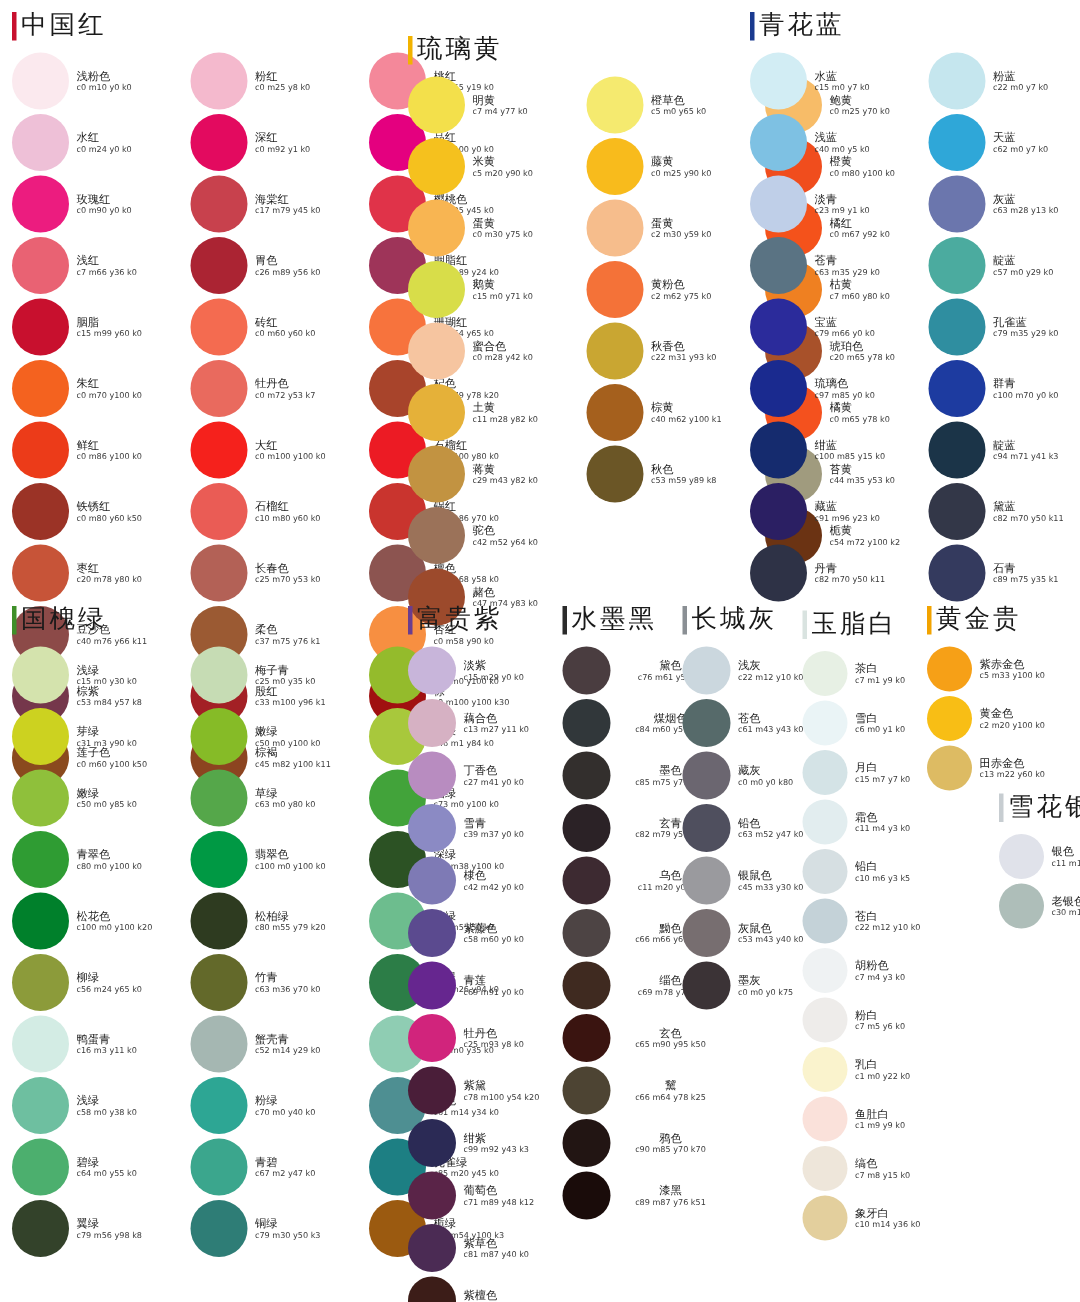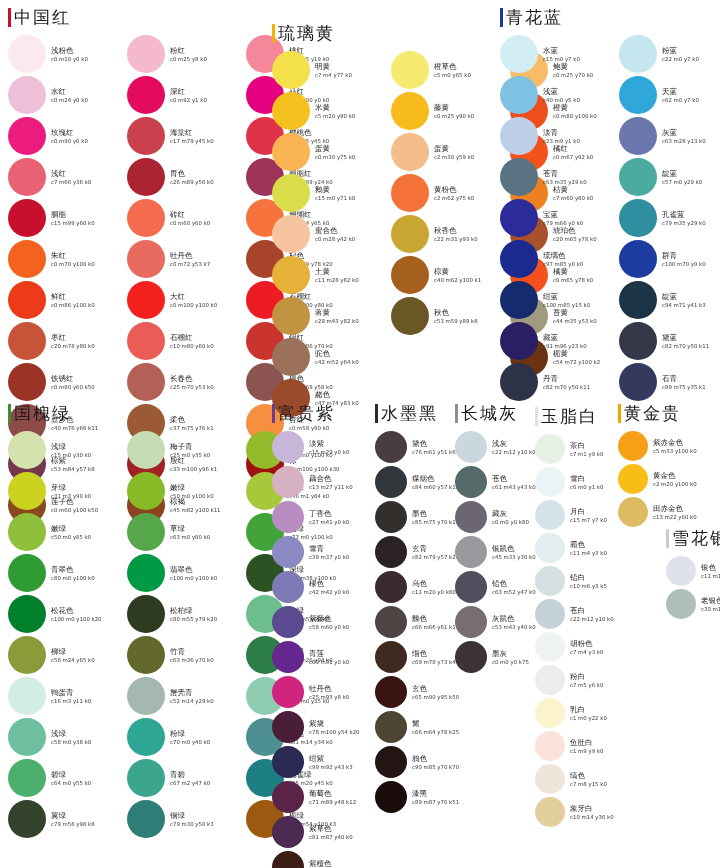--- a/index.html
+++ b/index.html
@@ -125,31 +125,31 @@
             </div>
           </div>
           <div class="sw">
             <div class="dot" style="background: rgb(236, 59, 25);"></div>
             <div class="meta">
               <div class="cname">鲜红</div>
               <div class="ccode">c0 m86 y100 k0</div>
             </div>
           </div>
           <div class="sw">
+            <div class="dot" style="background: rgb(155, 51, 38);"></div>
+            <div class="meta">
+              <div class="cname">铁锈红</div>
+              <div class="ccode">c0 m80 y60 k50</div>
+            </div>
+          </div>
+          <div class="sw">
             <div class="dot" style="background: rgb(199, 84, 56);"></div>
             <div class="meta">
               <div class="cname">枣红</div>
               <div class="ccode">c20 m78 y80 k0</div>
-            </div>
-          </div>
-          <div class="sw">
-            <div class="dot" style="background: rgb(155, 51, 38);"></div>
-            <div class="meta">
-              <div class="cname">铁锈红</div>
-              <div class="ccode">c0 m80 y60 k50</div>
             </div>
           </div>
           <div class="sw">
             <div class="dot" style="background: rgb(140, 74, 72);"></div>
             <div class="meta">
               <div class="cname">豆沙色</div>
               <div class="ccode">c40 m76 y66 k11</div>
             </div>
           </div>
           <div class="sw">
@@ -977,21 +977,21 @@
             <div class="dot" style="background: rgb(60, 29, 24);"></div>
             <div class="meta">
               <div class="cname">紫檀色</div>
               <div class="ccode">c62 m86 y88 k52</div>
             </div>
           </div>
         </div>
     </div>
   </div>
 
-  <div class="group mid" style="left:375px;top:400px;">
+  <div class="group mid" style="left:375px;top:400px;text-align:center;">
     <div class="group-title">
       <span class="group-bar" style="background: rgb(43, 43, 43);"></span>
       <span class="group-name">水墨黑</span>
     </div>
     <div class="cols">
       <div class="col">
           <div class="sw">
             <div class="dot" style="background: rgb(74, 61, 64);"></div>
             <div class="meta">
               <div class="cname">黛色</div>
@@ -1094,31 +1094,31 @@
             </div>
           </div>
           <div class="sw">
             <div class="dot" style="background: rgb(107, 102, 112);"></div>
             <div class="meta">
               <div class="cname">藏灰</div>
               <div class="ccode">c0 m0 y0 k80</div>
             </div>
           </div>
           <div class="sw">
+            <div class="dot" style="background: rgb(79, 79, 94);"></div>
+            <div class="meta">
+              <div class="cname">铅色</div>
+              <div class="ccode">c63 m52 y47 k0</div>
+            </div>
+          </div>
+          <div class="sw">
             <div class="dot" style="background: rgb(154, 154, 158);"></div>
             <div class="meta">
               <div class="cname">银鼠色</div>
               <div class="ccode">c45 m33 y30 k0</div>
-            </div>
-          </div>
-          <div class="sw">
-            <div class="dot" style="background: rgb(79, 79, 94);"></div>
-            <div class="meta">
-              <div class="cname">铅色</div>
-              <div class="ccode">c63 m52 y47 k0</div>
             </div>
           </div>
           <div class="sw">
             <div class="dot" style="background: rgb(119, 110, 112);"></div>
             <div class="meta">
               <div class="cname">灰鼠色</div>
               <div class="ccode">c53 m43 y40 k0</div>
             </div>
           </div>
           <div class="sw">

